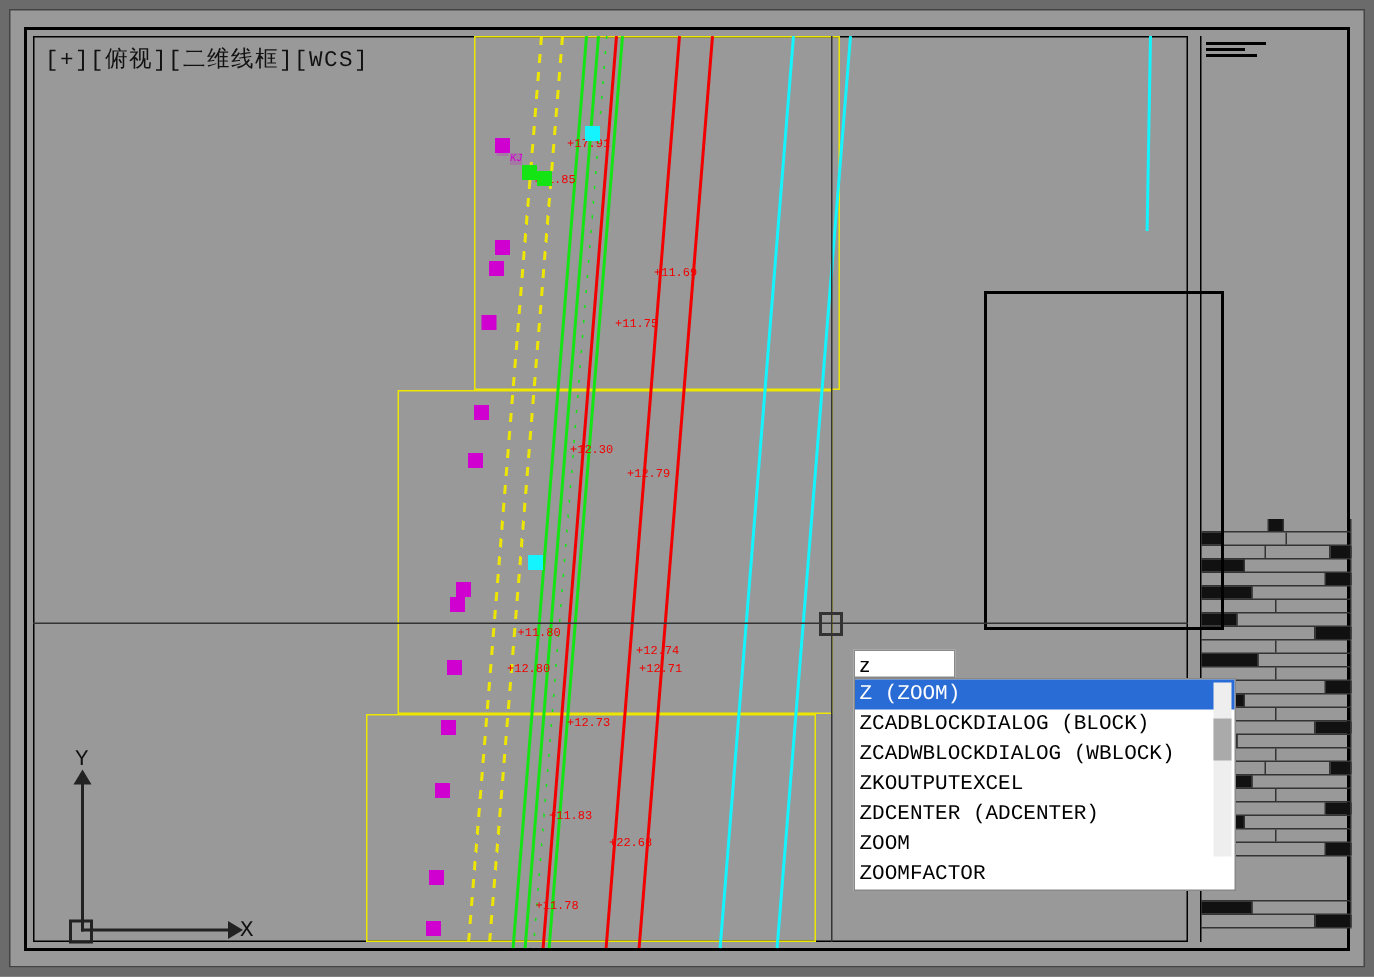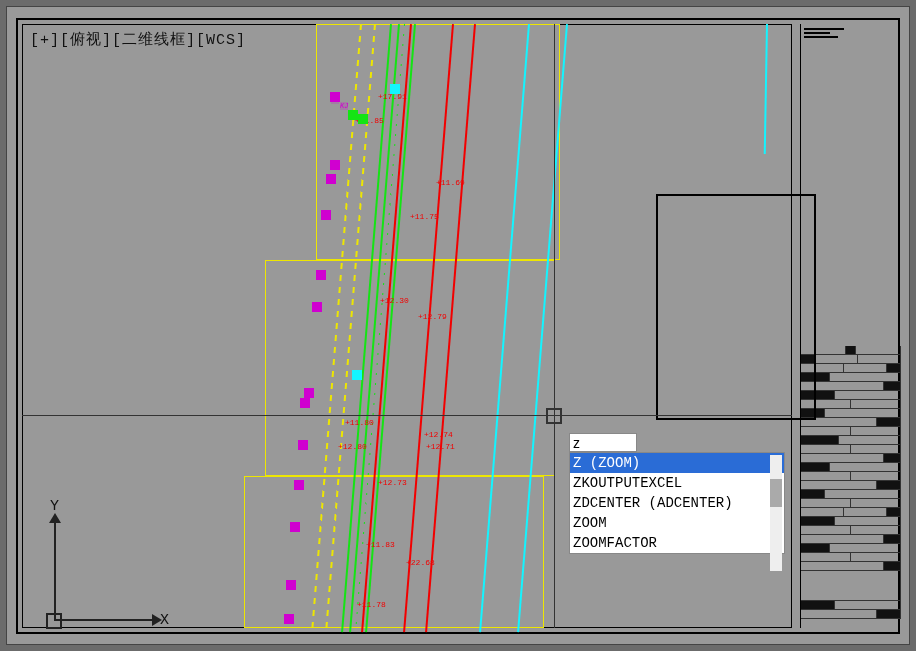--- a/index.html
+++ b/index.html
@@ -144,21 +144,21 @@
       width: 68px; height: 19px;
       background: #fff;
       border: 1px solid #888;
       font-size: 14px;
       padding: 0 3px;
       color: #000;
     }
     .suggestions {
       position: absolute;
       left: 569px; top: 452px;
-      width: 216px;
+      width: 255px;
       background: #fff;
       border: 1px solid #888;
       font-size: 14px;
       line-height: 20px;
     }
     .suggestions .item {
       padding: 0 3px;
       white-space: nowrap;
     }
     .suggestions .selected {
@@ -387,20 +387,22 @@
   <div class="axis-label-y">Y</div>
   <div class="axis-label-x">X</div>
   <div class="origin-box"></div>
 </div>
 
 <input class="cmd-input" value="z" style="">
 
 <div class="suggestions">
   <div id="suggest-host">
       <div class="item selected">Z (ZOOM)</div>
+      <div class="item">ZCADBLOCKDIALOG (BLOCK)</div>
+      <div class="item">ZCADWBLOCKDIALOG (WBLOCK)</div>
       <div class="item">ZKOUTPUTEXCEL</div>
       <div class="item">ZDCENTER (ADCENTER)</div>
       <div class="item">ZOOM</div>
       <div class="item">ZOOMFACTOR</div>
     </div>
   <div class="scrollbar"></div>
   <div class="scrollthumb"></div>
 </div>
 
 </body></html>

